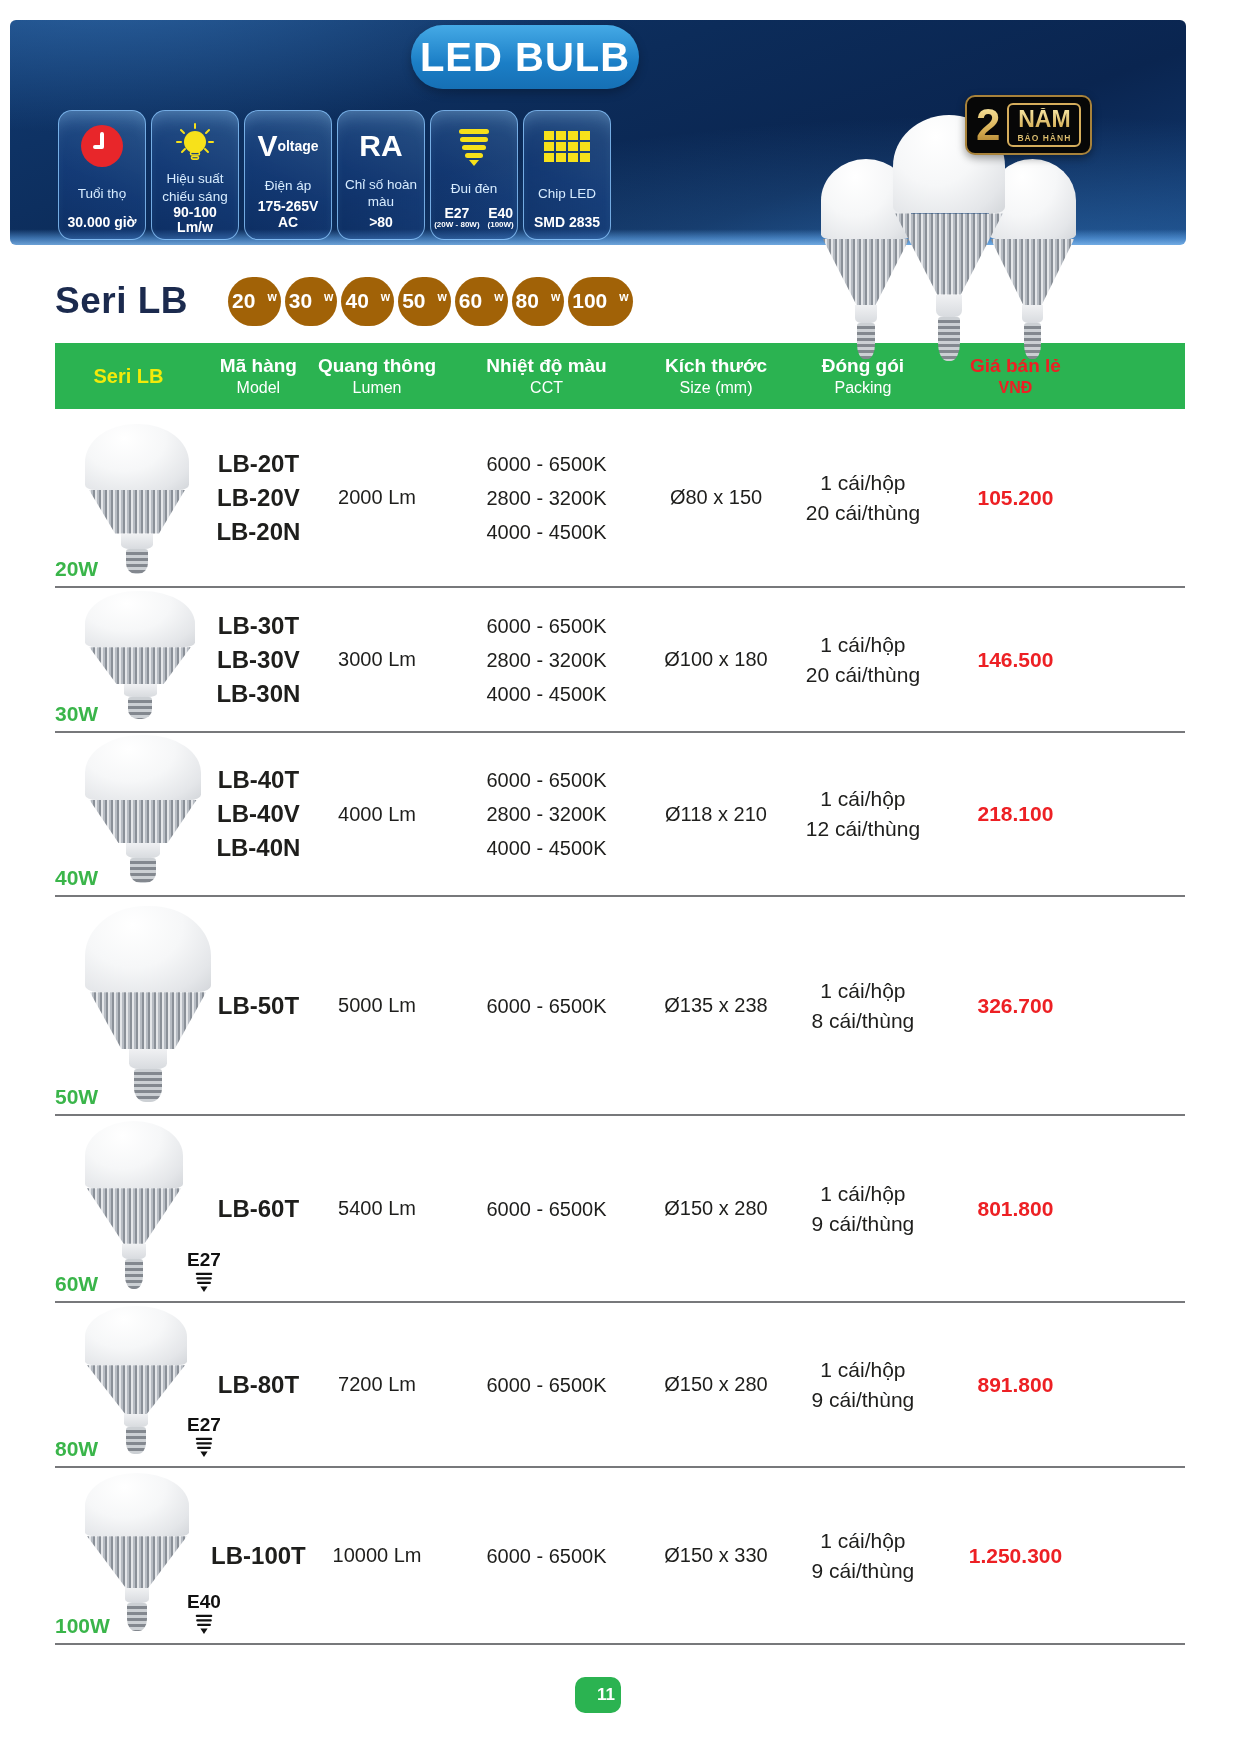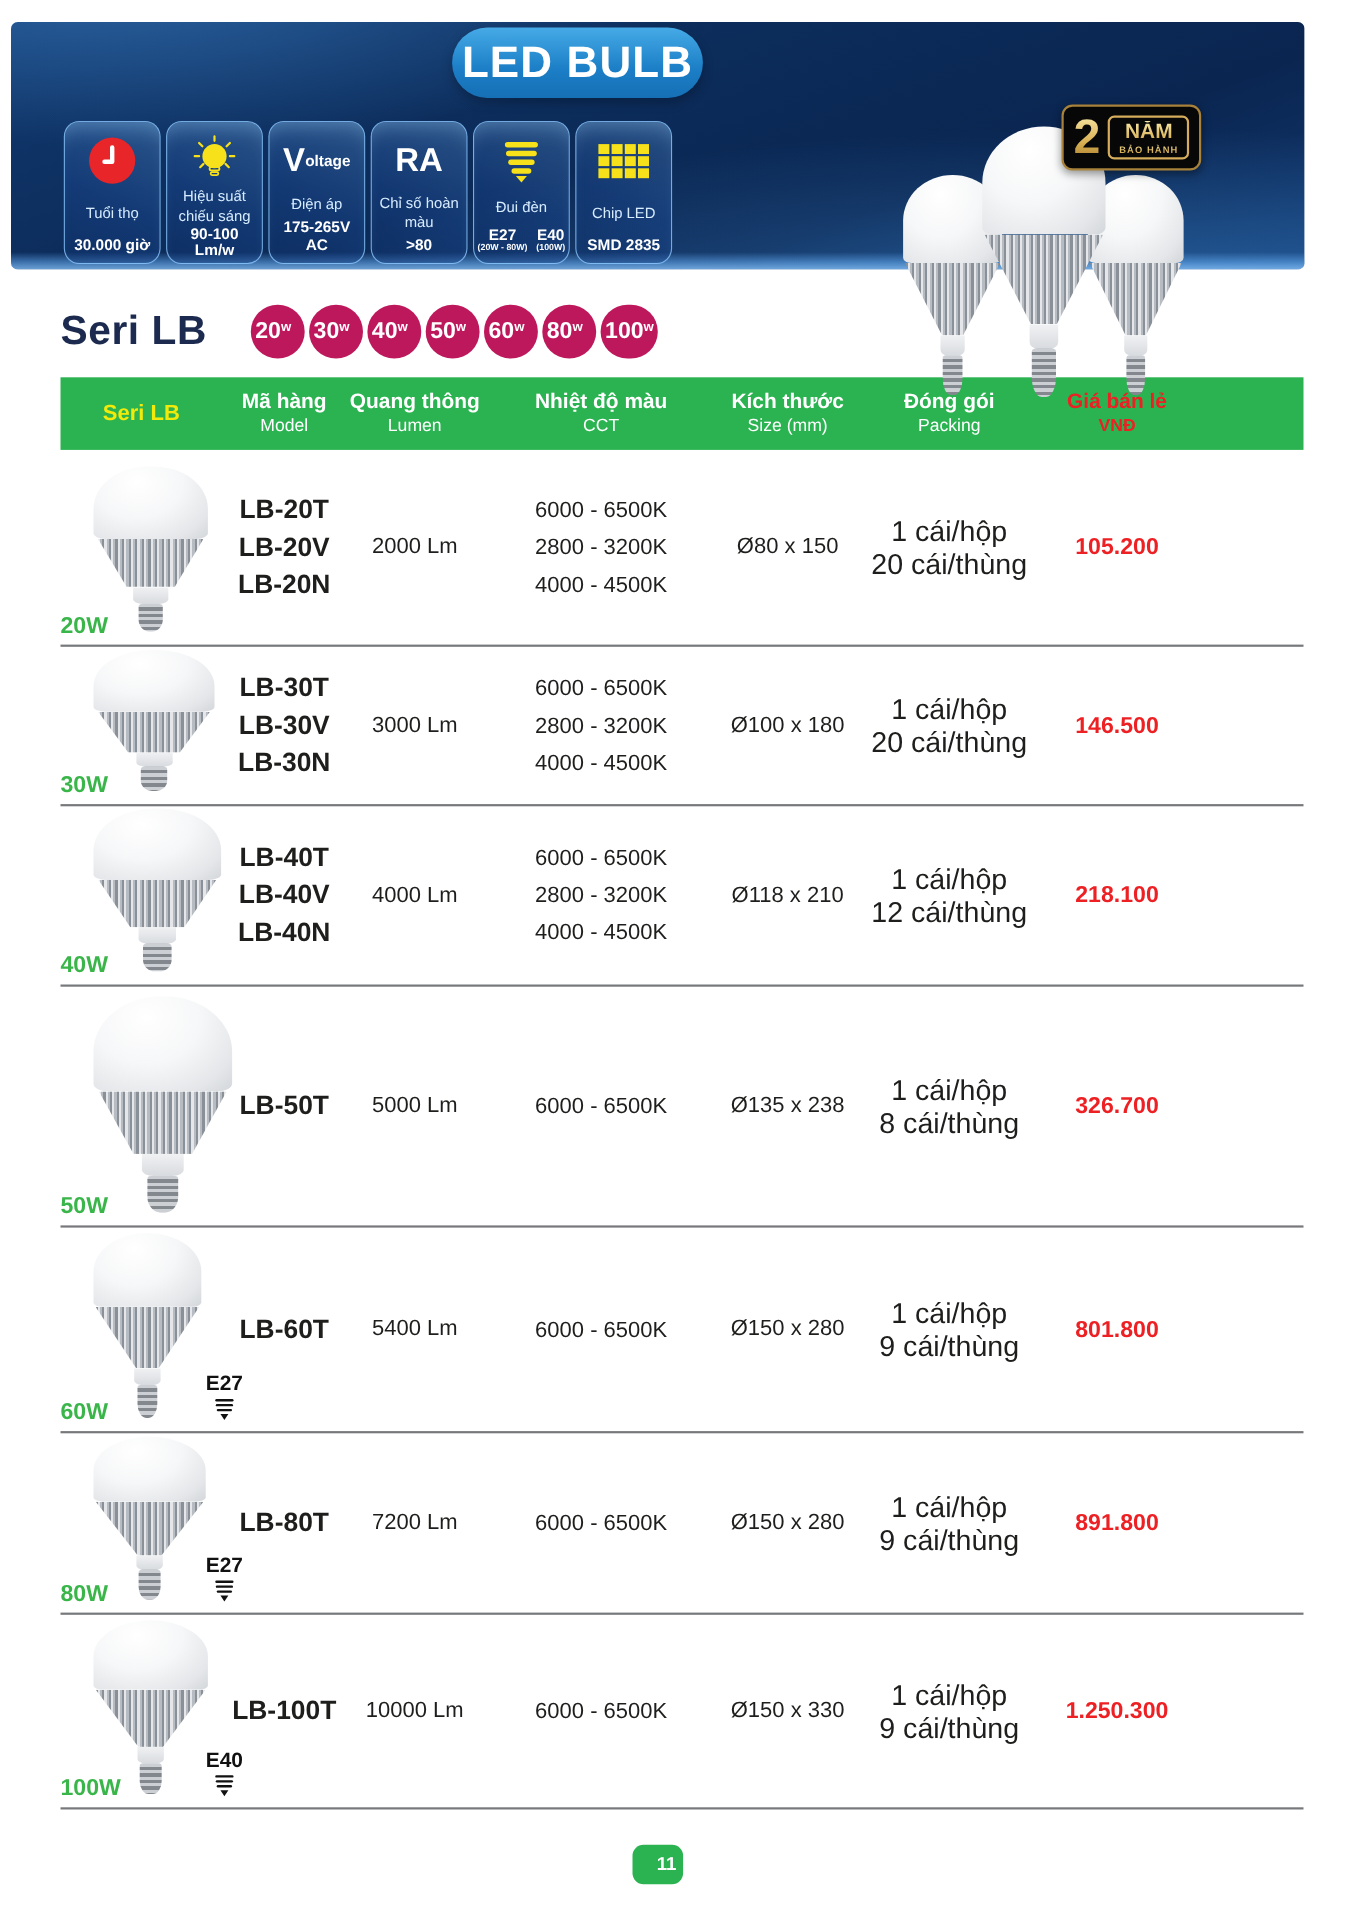--- a/index.html
+++ b/index.html
@@ -51,21 +51,21 @@
     position:absolute; top:75px; left:955px; z-index:3; height:60px;
     background:#070707; border:2px solid #a8823a; border-radius:10px;
     display:flex; align-items:center; padding:4px 9px; gap:7px;
     box-shadow:0 3px 8px rgba(0,0,0,.4);
   }
   .w-num { font-size:44px; font-weight:bold; line-height:1;
     background:linear-gradient(180deg,#f9e9a8,#d9b054 60%,#a97c2c);
     -webkit-background-clip:text; background-clip:text; color:transparent; }
   .w-box { border:2px solid #d5ad5c; border-radius:6px; padding:3px 8px 2px;
     display:flex; flex-direction:column; align-items:center; }
-  .w-line1 { font-size:19px; font-weight:bold; line-height:1;
+  .w-line1 { font-size:23px; font-weight:bold; line-height:1;
     background:linear-gradient(180deg,#f9e9a8,#d2a84c); -webkit-background-clip:text; background-clip:text; color:transparent; }
   .w-line2 { font-size:8.5px; font-weight:bold; letter-spacing:1px; margin-top:2px;
     background:linear-gradient(180deg,#f3dd94,#c79c42); -webkit-background-clip:text; background-clip:text; color:transparent; }
 
   
   .bulb { display:flex; flex-direction:column; align-items:center; }
   .bulb .dome { width:100%; flex:0 0 44%;
     background:radial-gradient(ellipse at 38% 22%, #ffffff 0%, #f6f7f8 45%, #e4e6e9 80%, #d3d6da 100%);
     border-radius:48% 48% 10% 10% / 58% 58% 8% 8%; }
   .bulb .fins { width:96%; flex:0 0 29%;
@@ -84,22 +84,22 @@
   .banner-bulbs { position:absolute; top:95px; right:110px; width:255px; height:246px; z-index:2; }
   .banner-bulbs .bulb { position:absolute; }
   .bb-left   { left:0;    top:44px; width:90px;  height:200px; }
   .bb-center { left:72px; top:0;    width:112px; height:246px; z-index:2; }
   .bb-right  { left:168px;top:44px; width:87px;  height:200px; }
 
   
   .series { display:flex; align-items:center; margin:28px 0 0 55px; height:56px; }
   .series h1 { font-size:37px; font-weight:bold; color:#1b2a4e; letter-spacing:.5px; }
   .badges { display:flex; gap:4px; margin-left:40px; }
-  .wbadge { min-width:49px; height:49px; padding:0 4px; border-radius:26px; background:#be185d;
-    color:#fff; display:flex; align-items:center; justify-content:flex-start; }
+  .wbadge { min-width:49px; height:49px; padding:0 4px; border-radius:26px; background:#a16207;
+    color:#fff; display:flex; align-items:center; justify-content:center;gap:12px; }
   .wbadge .b-num { font-size:21px; font-weight:bold; }
   .wbadge .b-unit { font-size:12px; font-weight:bold; margin-top:-9px; }
 
   
   .tbl { margin:14px 55px 0; width:1130px; }
   .col { text-align:center; }
   .c-seri{width:13%} .c-model{width:10%} .c-lumen{width:11%} .c-cct{width:19%}
   .c-size{width:11%} .c-pack{width:15%} .c-price{width:12%} .c-space{width:9%}
 
   .thead { display:flex; align-items:center; background:#2bb351; height:66px; color:#fff; }
@@ -126,21 +126,21 @@
   .bulb-r6{width:104px;height:158px}
 
   .watt { position:absolute; left:0; bottom:5px; color:#3ab54a; font-weight:bold; font-size:21px; }
   .base-tag { position:absolute; left:132px; bottom:4px; display:flex; flex-direction:column; align-items:center; }
   .base-text { font-weight:bold; font-size:19px; color:#111; }
 
   .c-model div { font-weight:bold; font-size:24px; line-height:34px; }
   .c-lumen { font-size:20px; }
   .c-cct div { font-size:20px; line-height:34px; }
   .c-size { font-size:20px; }
-  .c-pack div { font-size:26px; line-height:30px; }
+  .c-pack div { font-size:21px; line-height:30px; }
   .c-price { font-weight:bold; font-size:21px; color:#ed2024; }
 
   .pagefoot { display:flex; justify-content:center; margin-top:32px; }
   .page-badge { width:46px; height:36px; background:#2bb351; border-radius:10px;
     color:#fff; font-weight:bold; font-size:17px; display:flex; align-items:center; justify-content:center;padding-left:16px; }
 </style>
 </head>
 <body>
 
 <div class="page">

